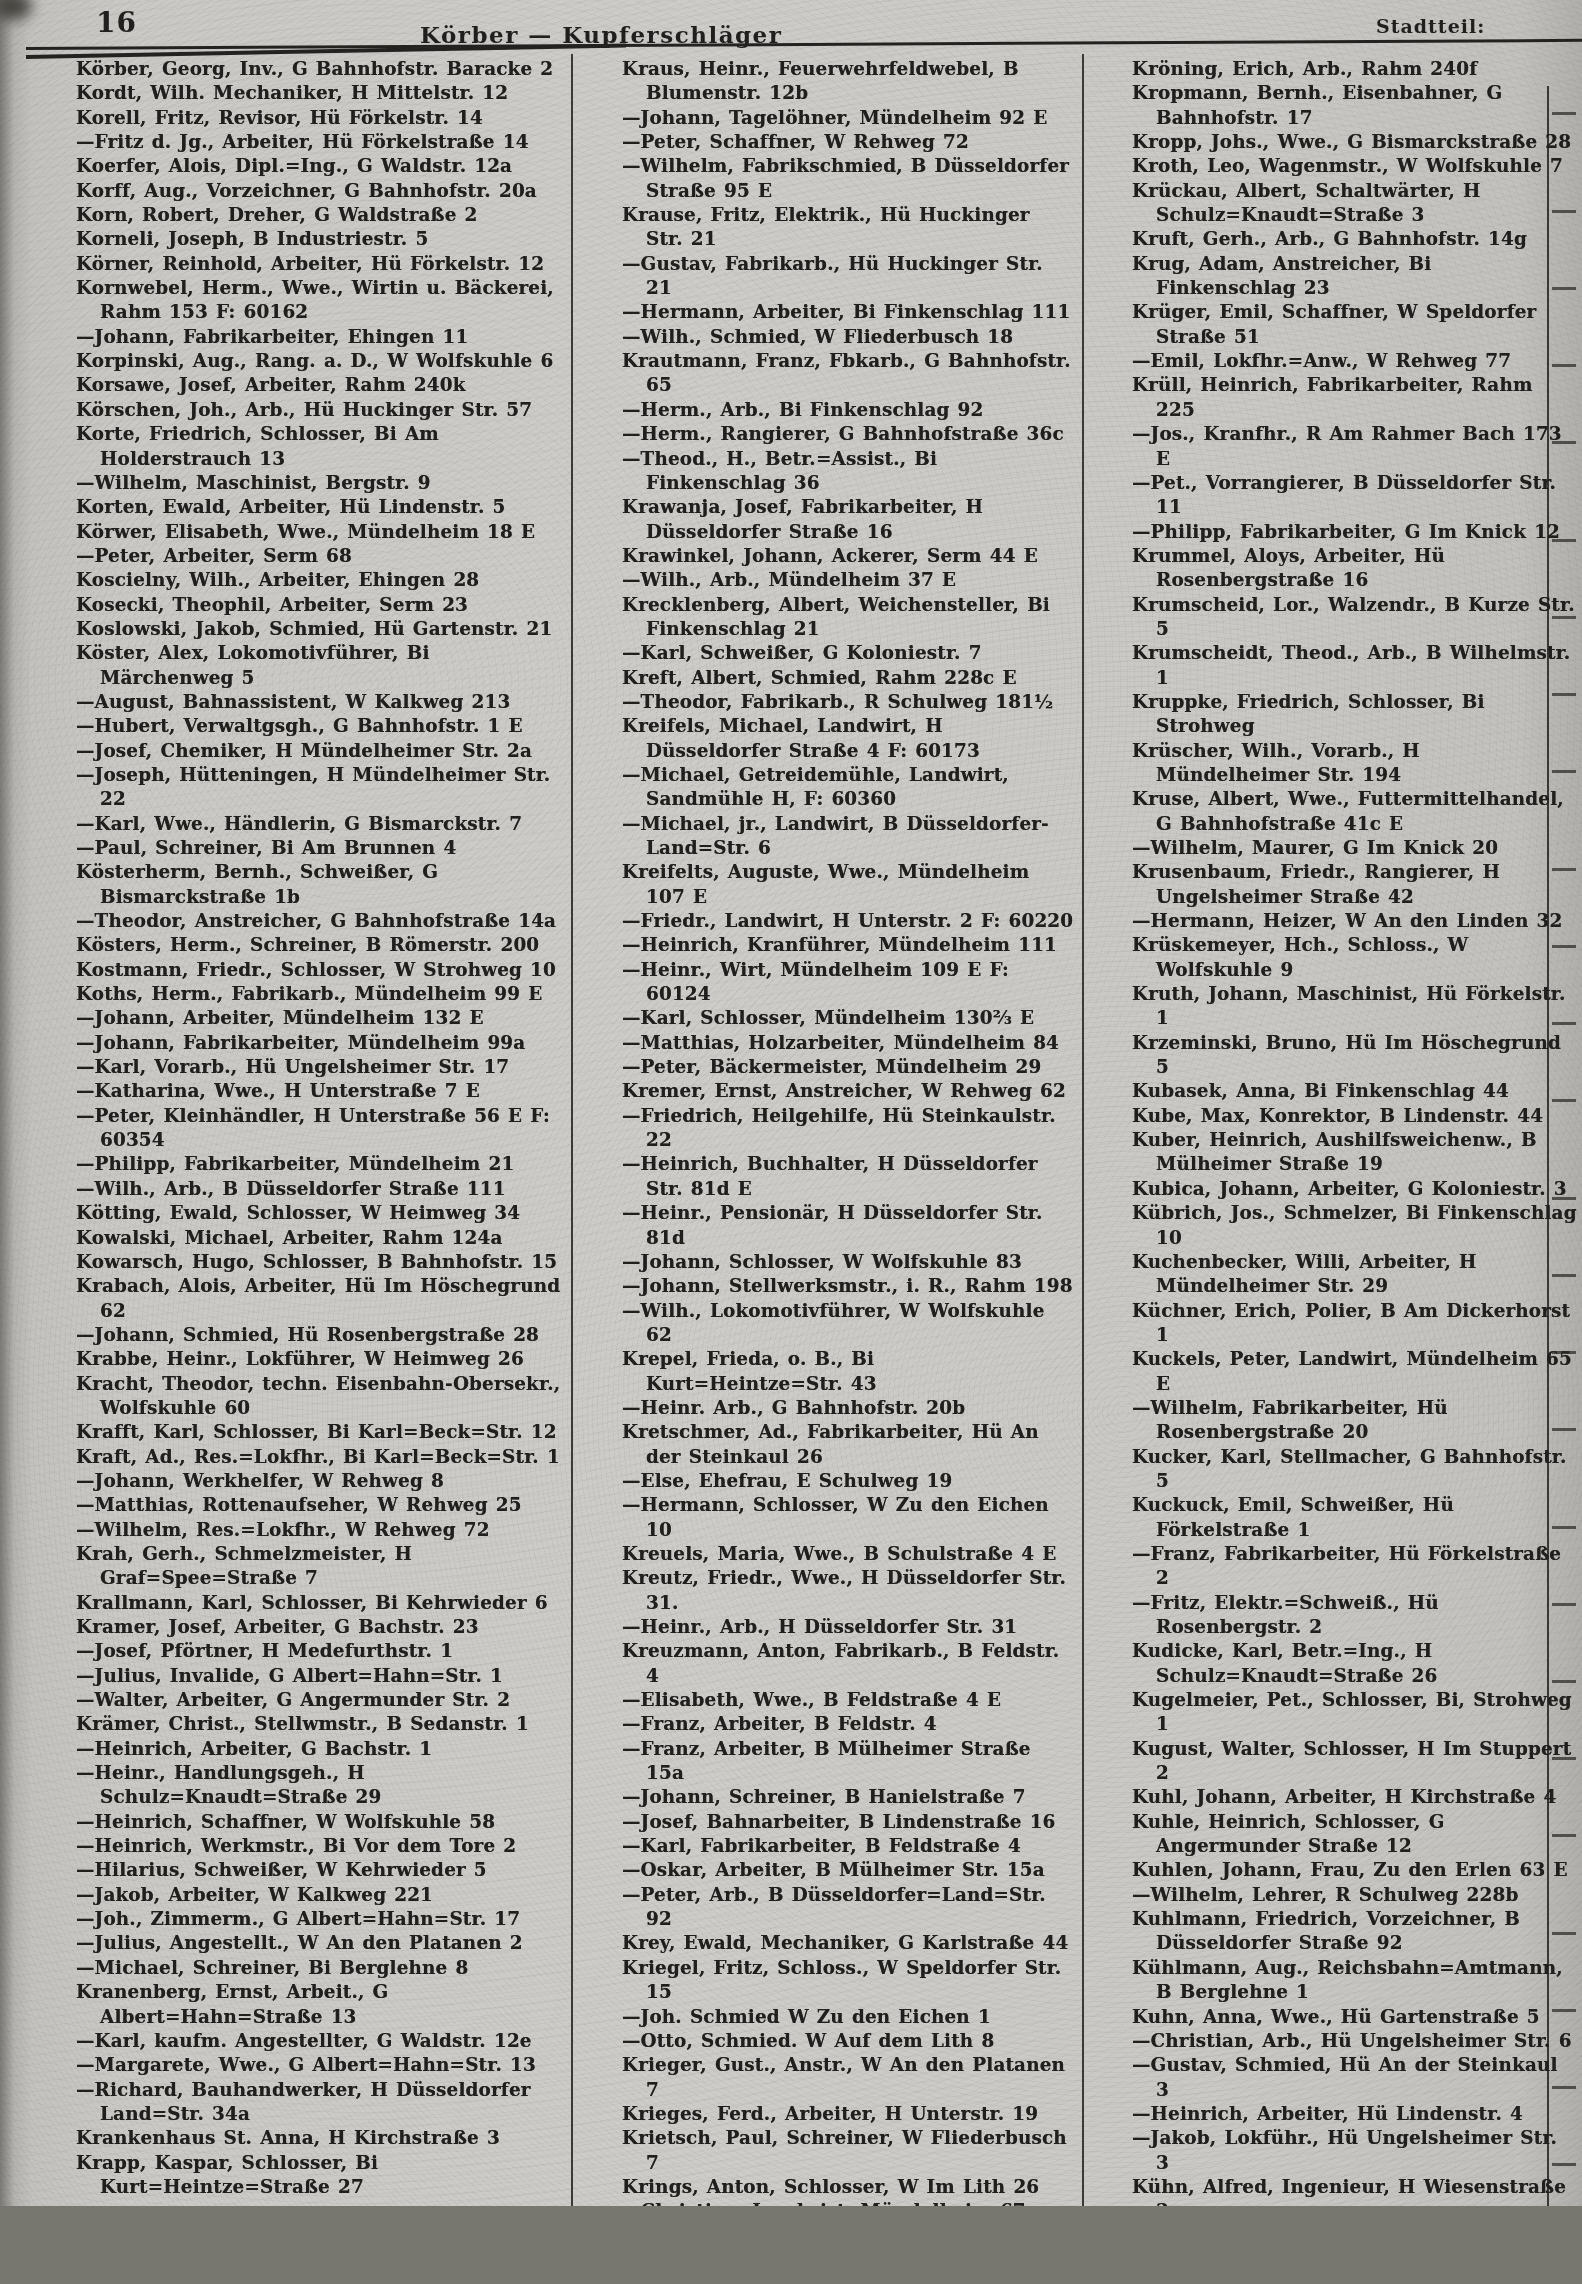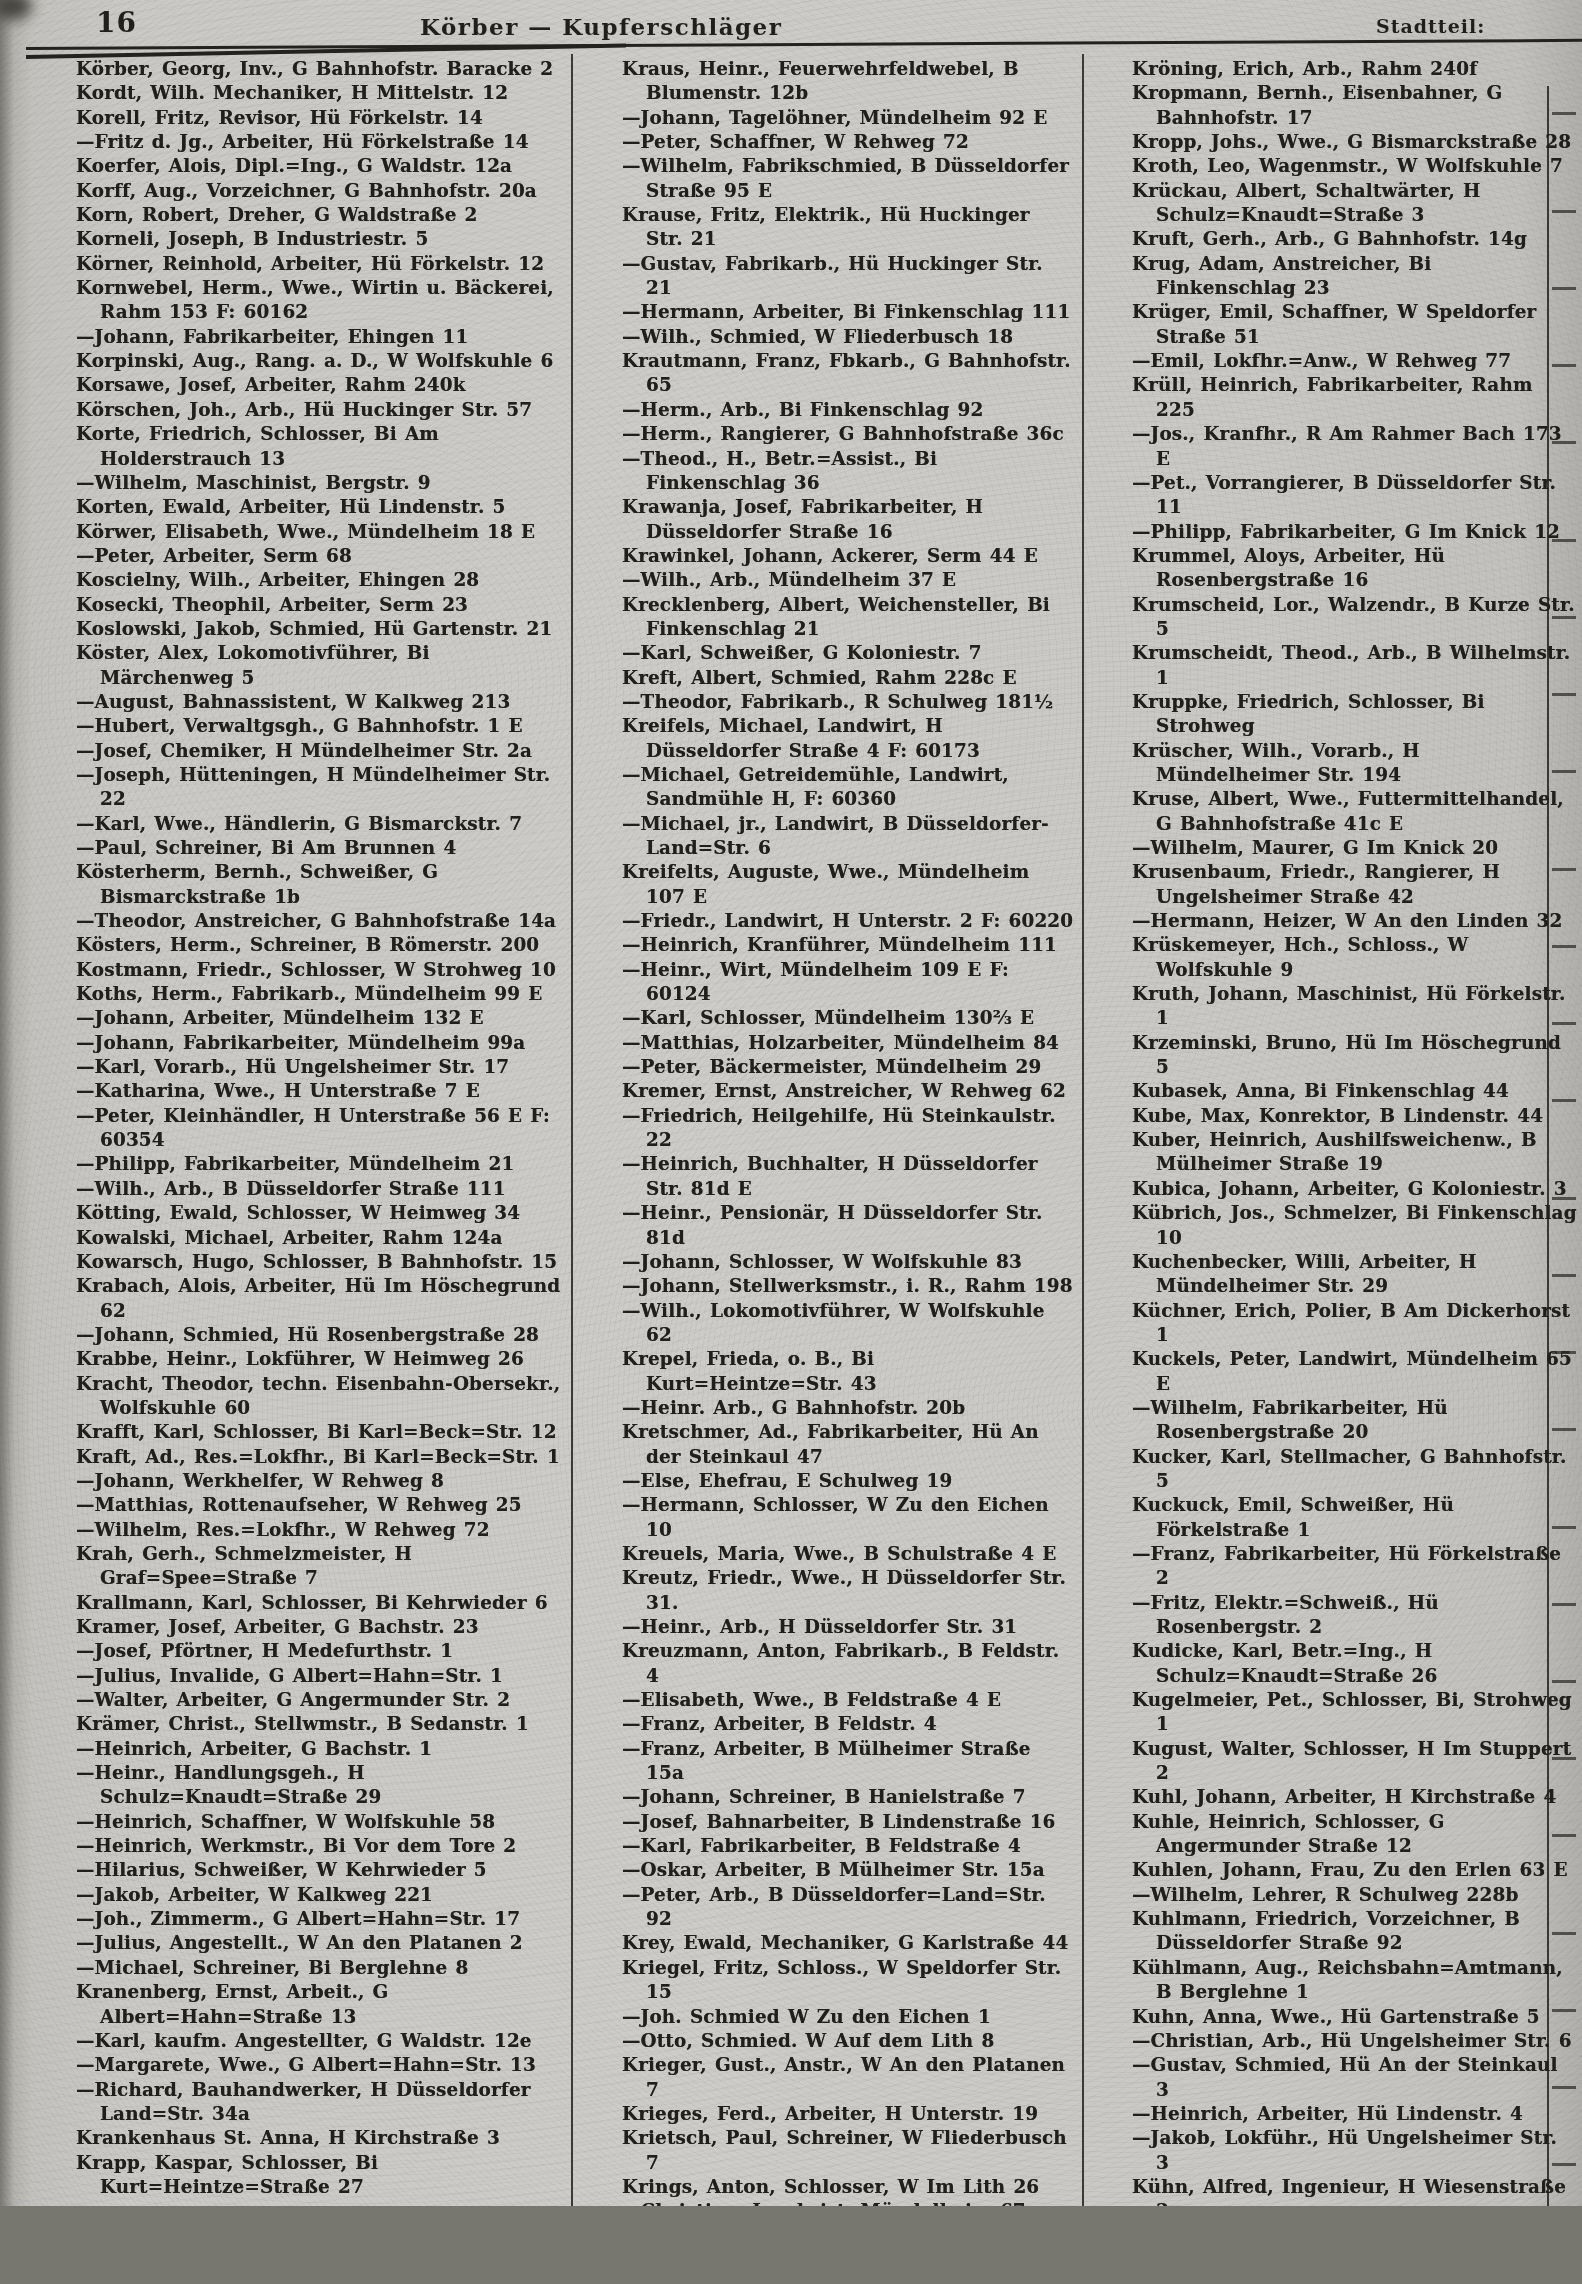--- a/index.html
+++ b/index.html
@@ -10,21 +10,21 @@
     color:#201f1d;font-weight:700;
   }
   .page::before{
     content:"";position:absolute;inset:0;pointer-events:none;
     background:
       repeating-radial-gradient(circle at 23% 31%, rgba(90,88,84,.06) 0 1px, transparent 1px 7px),
       repeating-radial-gradient(circle at 71% 64%, rgba(60,58,54,.05) 0 1px, transparent 1px 5px),
       repeating-linear-gradient(173deg, rgba(120,118,112,.05) 0 2px, transparent 2px 9px);
   }
   .pagenum{position:absolute;left:96px;top:6px;font-size:28px;letter-spacing:1px;}
-  .title{position:absolute;left:420px;top:13px;width:340px;text-align:center;font-size:23px;letter-spacing:1.5px;white-space:nowrap;}
+  .title{position:absolute;left:420px;top:21px;width:340px;text-align:center;font-size:23px;letter-spacing:1.5px;white-space:nowrap;}
   .stadtteil{position:absolute;left:1376px;top:15px;font-size:19px;letter-spacing:1px;}
   .hrule{position:absolute;left:26px;width:1556px;top:47px;height:3px;background:#232220;transform:rotate(-0.3deg);transform-origin:left center;}
   .hrule2{position:absolute;left:26px;width:600px;top:55px;height:4px;background:#232220;transform:rotate(-1.1deg);transform-origin:left center;}
   .vrule{position:absolute;width:2px;background:#2b2a28;opacity:.9;}
   #vr1{left:571px;top:54px;height:2215px;}
   #vr2{left:1082px;top:54px;height:2215px;}
   #vr3{left:1547px;top:86px;height:2180px;}
   .col{position:absolute;top:57px;margin-left:36px;}
   #col1{left:40px;width:487px;}
   #col2{left:586px;width:452px;}
@@ -164,21 +164,21 @@
       <p class="entry">—Peter, Bäckermeister, Mündelheim 29</p>
       <p class="entry">Kremer, Ernst, Anstreicher, W Rehweg 62</p>
       <p class="entry">—Friedrich, Heilgehilfe, Hü Steinkaulstr. 22</p>
       <p class="entry">—Heinrich, Buchhalter, H Düsseldorfer Str. 81d E</p>
       <p class="entry">—Heinr., Pensionär, H Düsseldorfer Str. 81d</p>
       <p class="entry">—Johann, Schlosser, W Wolfskuhle 83</p>
       <p class="entry">—Johann, Stellwerksmstr., i. R., Rahm 198</p>
       <p class="entry">—Wilh., Lokomotivführer, W Wolfskuhle 62</p>
       <p class="entry">Krepel, Frieda, o. B., Bi Kurt=Heintze=Str. 43</p>
       <p class="entry">—Heinr. Arb., G Bahnhofstr. 20b</p>
-      <p class="entry">Kretschmer, Ad., Fabrikarbeiter, Hü An der Steinkaul 47</p>
+      <p class="entry">Kretschmer, Ad., Fabrikarbeiter, Hü An der Steinkaul 26</p>
       <p class="entry">—Else, Ehefrau, E Schulweg 19</p>
       <p class="entry">—Hermann, Schlosser, W Zu den Eichen 10</p>
       <p class="entry">Kreuels, Maria, Wwe., B Schulstraße 4 E</p>
       <p class="entry">Kreutz, Friedr., Wwe., H Düsseldorfer Str. 31.</p>
       <p class="entry">—Heinr., Arb., H Düsseldorfer Str. 31</p>
       <p class="entry">Kreuzmann, Anton, Fabrikarb., B Feldstr. 4</p>
       <p class="entry">—Elisabeth, Wwe., B Feldstraße 4 E</p>
       <p class="entry">—Franz, Arbeiter, B Feldstr. 4</p>
       <p class="entry">—Franz, Arbeiter, B Mülheimer Straße 15a</p>
       <p class="entry">—Johann, Schreiner, B Hanielstraße 7</p>

